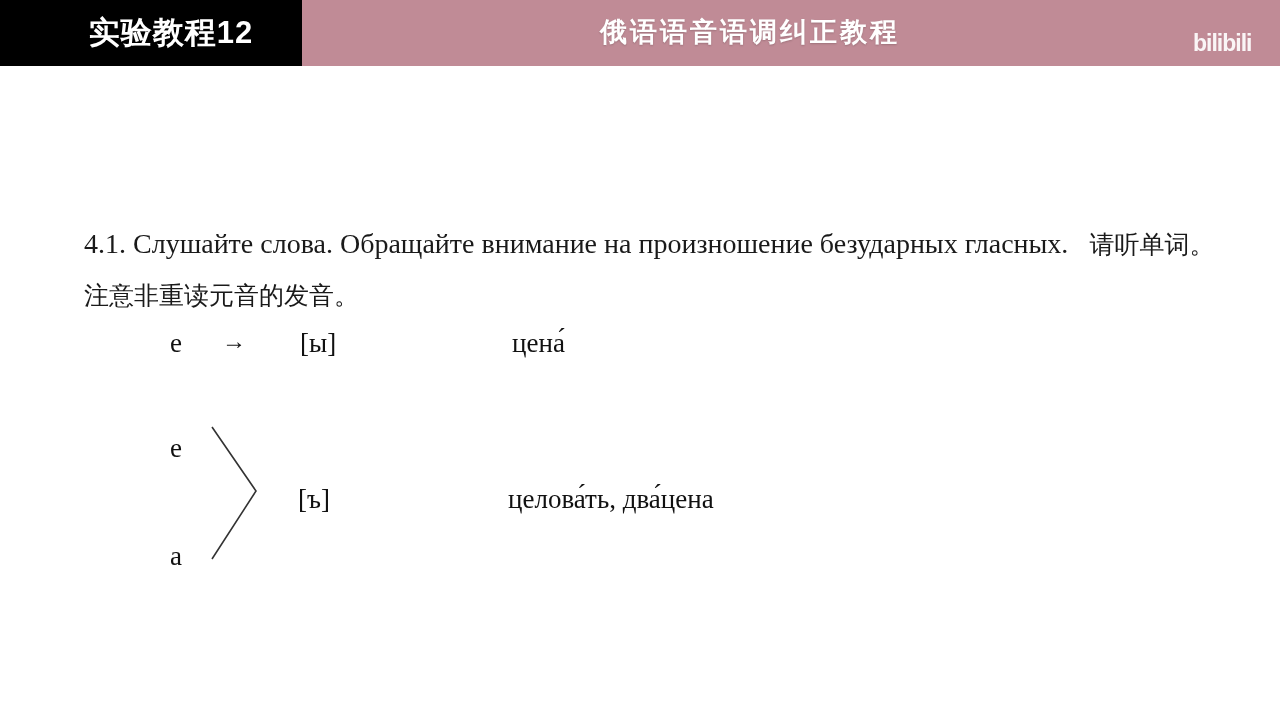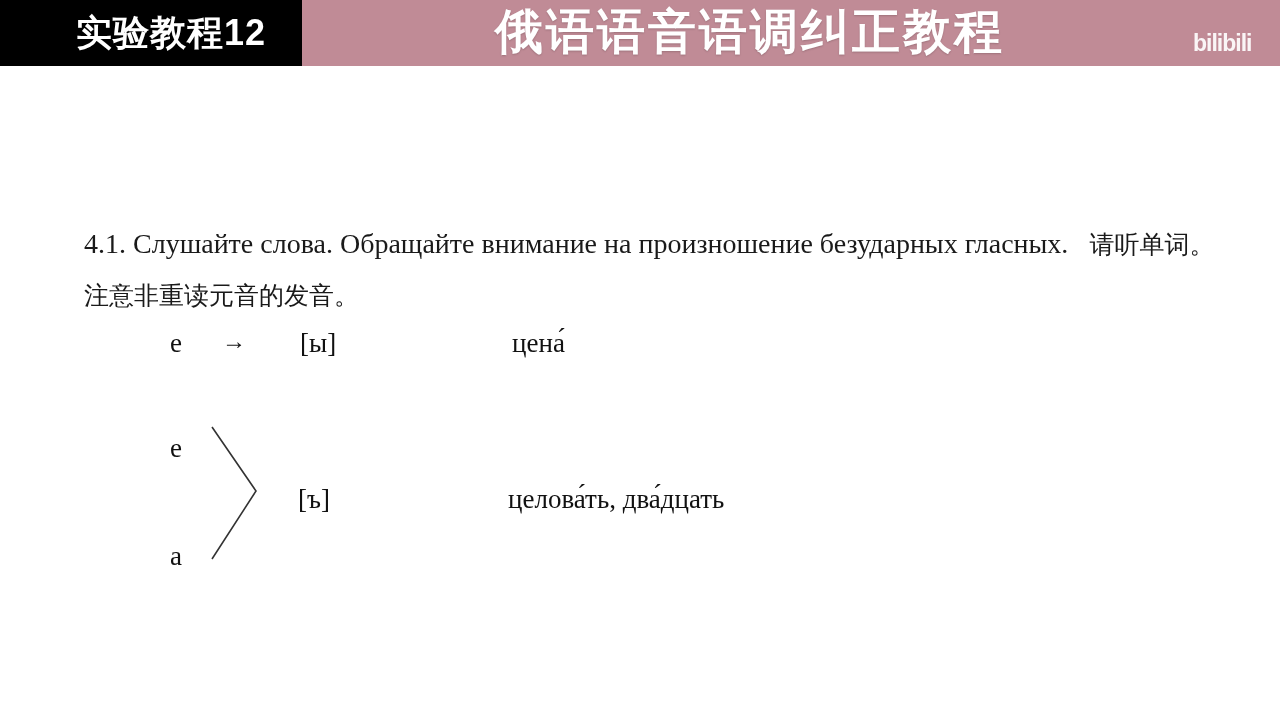--- a/index.html
+++ b/index.html
@@ -29,40 +29,40 @@
     background: #000000;
   }
   #lesson-badge {
     position: absolute;
     left: 40px; top: 0;
     width: 262px; height: 66px;
     background: #000000;
     color: #ffffff;
     font-family: "Liberation Sans", sans-serif;
     font-weight: bold;
-    font-size: 36px;
+    font-size: 31px;
     letter-spacing: 1px;
     display: flex;
     align-items: center;
     justify-content: center;
   }
   #header-right-block {
     position: absolute;
     left: 302px; top: 0;
     width: 978px; height: 66px;
     background: #c08b96;
   }
   #course-title {
     position: absolute;
     left: 430px; top: 4px;
     width: 640px; height: 56px;
     color: #ffffff;
     font-family: "Liberation Sans", sans-serif;
     font-weight: bold;
-    font-size: 48px;
+    font-size: 27px;
     letter-spacing: 3px;
     display: flex;
     align-items: center;
     justify-content: center;
     text-shadow: 0 1px 2px rgba(0,0,0,0.18);
     white-space: nowrap;
     text-align: center;
   }
   #watermark-text {
     position: absolute;
@@ -158,15 +158,15 @@
   <div class="rule-row" id="rule1-example">цена́</div>
 
   <div class="rule-row" id="rule2-letter-e">е</div>
   <div class="rule-row" id="rule2-letter-a">а</div>
 
   <svg id="brace-svg" viewBox="0 0 70 145">
     <path d="M2 6 L46 70 L2 138" fill="none" stroke="#333333" stroke-width="1.6"></path>
   </svg>
 
   <div class="rule-row" id="rule2-bracket">[ъ]</div>
-  <div class="rule-row" id="rule2-example">целова́ть, два́дцать</div>
+  <div class="rule-row" id="rule2-example">целова́ть, два́цена</div>
 
 </div>
 
 </body></html>

